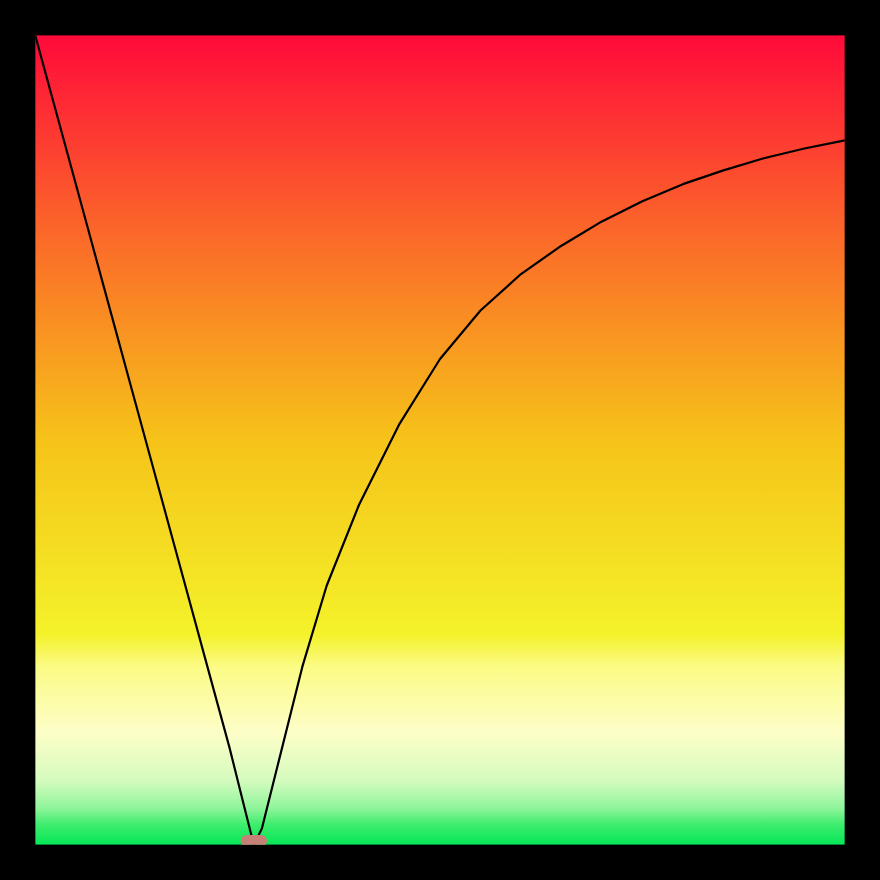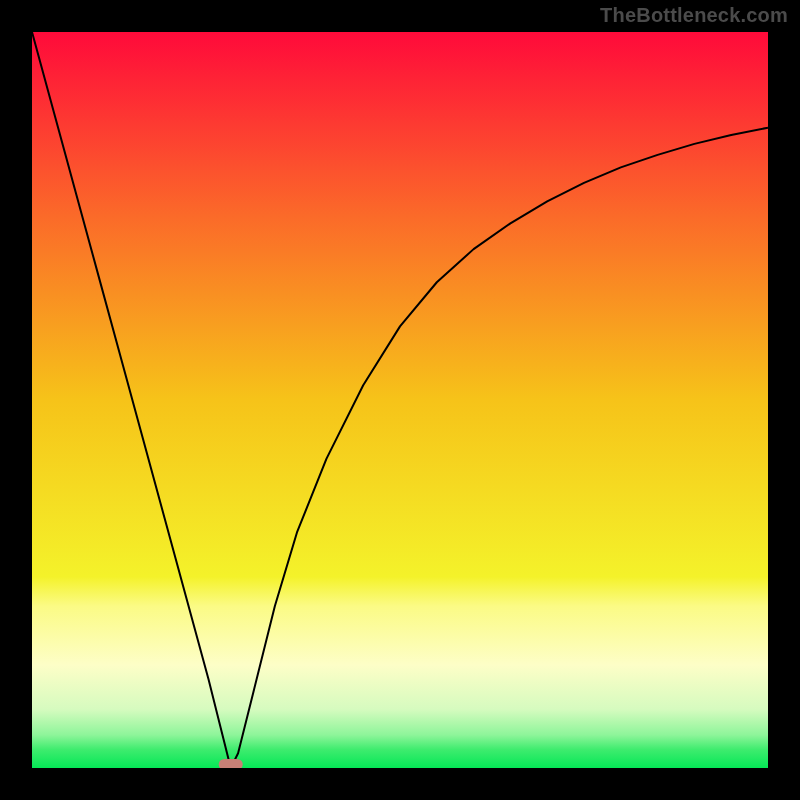--- a/index.html
+++ b/index.html
@@ -6,21 +6,20 @@
   .stage { position:relative; width:800px; height:800px; }
   .wm { position:absolute; top:4px; right:12px; color:#4b4b4b; font-size:20px; font-weight:600; letter-spacing:0.2px; z-index:10; }
   .plot-frame { position:absolute; left:32px; top:32px; width:736px; height:736px; background:#000; }
   .plot-inner { position:absolute; inset:0; }
   svg { display:block; }
 </style>
 </head>
 <body>
 
 <div class="stage">
-  <div class="wm">TheBottleneck.com</div>
   <div class="plot-frame">
     <div class="plot-inner">
       <svg id="chart-svg" width="736" height="736" viewBox="0 0 736 736">
           <defs>
             <linearGradient id="bg-grad" x1="0" y1="0" x2="0" y2="1">
               <stop offset="0%" stop-color="#ff0a3a"></stop>
               <stop offset="25%" stop-color="#fb6a29"></stop>
               <stop offset="50%" stop-color="#f6c319"></stop>
               <stop offset="74%" stop-color="#f4f22a"></stop>
               <stop offset="78%" stop-color="#fbfb85"></stop>

